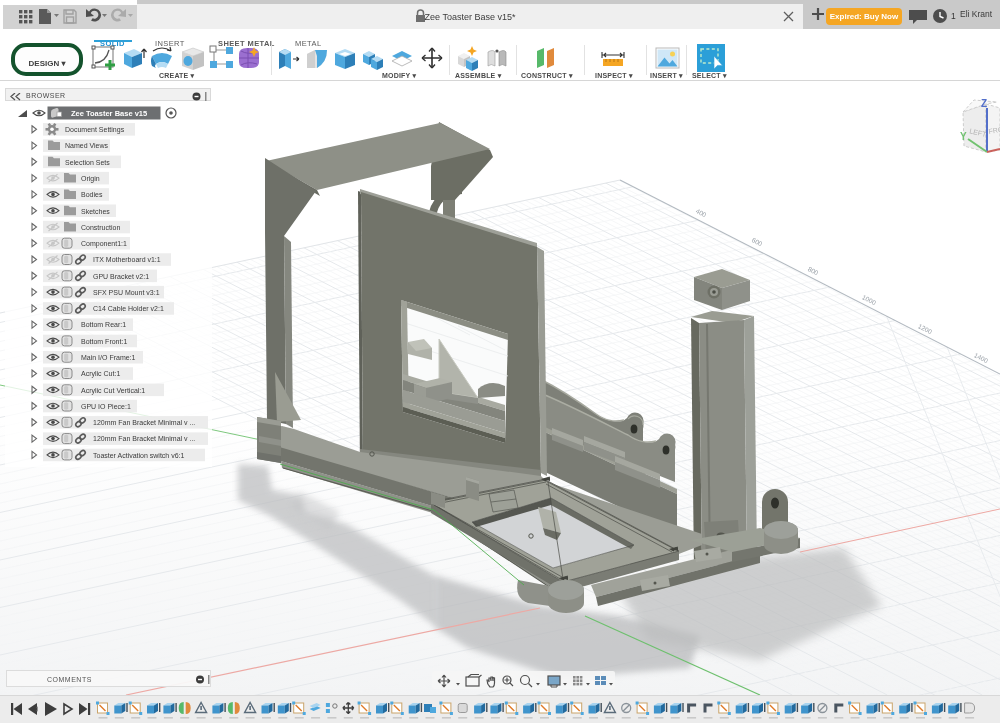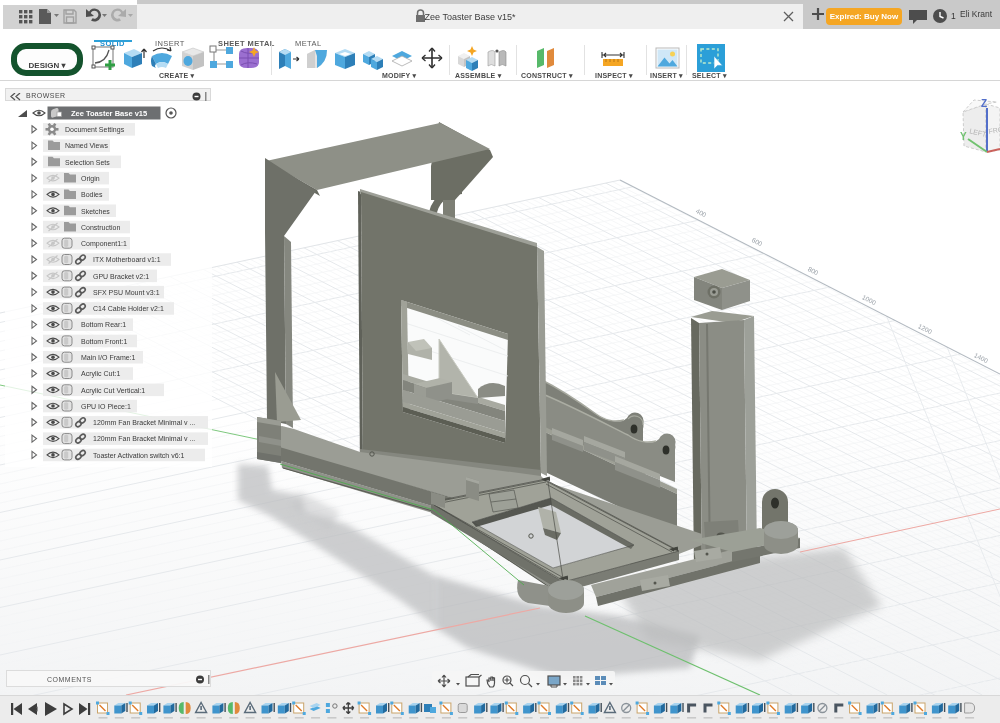--- a/index.html
+++ b/index.html
@@ -6,21 +6,21 @@
 .abs{position:absolute}
 #app{position:relative;width:1000px;height:723px}
 #topbar{position:absolute;left:0;top:0;width:1000px;height:29px;background:#c9c9c9}
 #qat{position:absolute;left:0;top:0;width:137px;height:29px;background:#fff}
 #qatbox{position:absolute;left:3px;top:5px;width:134px;height:24px;background:#d2d2d2}
 #doctab{position:absolute;left:137px;top:4px;width:666px;height:25px;background:#efefef}
 #ttitle{position:absolute;left:0;top:0;width:666px;height:25px;text-align:center;font-size:9px;color:#3c3c3c;line-height:26px}
 #buynow{position:absolute;left:826px;top:8px;width:76px;height:17px;background:#f5a623;border-radius:4px;color:#fff;font-size:8px;font-weight:bold;text-align:center;line-height:17px}
 #eli{position:absolute;right:0px;top:9px;font-size:8.5px;color:#3a3a3a;width:40px;overflow:hidden;white-space:nowrap}
 #toolbar{position:absolute;left:0;top:29px;width:1000px;height:52px;background:#fff;border-bottom:1px solid #d6d6d6}
-#designbtn{position:absolute;left:11px;top:14px;width:72px;height:33px;border:6px solid #14532d;border-radius:15px;background:#fdfdfd;font-size:8px;font-weight:bold;color:#404040;text-align:center;line-height:33px}
+#designbtn{position:absolute;left:11px;top:14px;width:72px;height:33px;border:4px solid #14532d;border-radius:15px;background:#fdfdfd;font-size:8px;font-weight:bold;color:#404040;text-align:center;line-height:33px}
 .tabt{position:absolute;top:10px;font-size:7.5px;font-weight:bold;color:#5a5a5a;letter-spacing:.4px}
 .glabel{position:absolute;top:43px;font-size:7px;font-weight:bold;color:#4a4a4a;letter-spacing:.2px}
 .vsep{position:absolute;top:16px;height:30px;width:1px;background:#e2e2e2}
 #viewport{position:absolute;left:0;top:81px;width:1000px;height:614px;background:linear-gradient(#ffffff 55%,#f3f4f5);overflow:hidden}
 #browser{position:absolute;left:5px;top:7px;width:207px;height:379px;background:rgba(255,255,255,0.78)}
 #bheader{position:absolute;left:5px;top:7px;width:206px;height:13px;background:#f1f1f1;border:1px solid #d9d9d9;font-size:7px;color:#4a4a4a;letter-spacing:.5px}
 #comments{position:absolute;left:6px;top:589px;width:205px;height:17px;background:rgba(248,248,248,0.95);border:1px solid #dcdcdc;font-size:7px;color:#555;letter-spacing:.5px}
 #navbar{position:absolute;left:432px;top:590px;width:183px;height:18px;background:rgba(245,245,245,0.92);border-radius:2px}
 #timeline{position:absolute;left:0;top:695px;width:1000px;height:28px;background:#ececec;border-top:1px solid #d8d8d8}
 </style></head><body>

